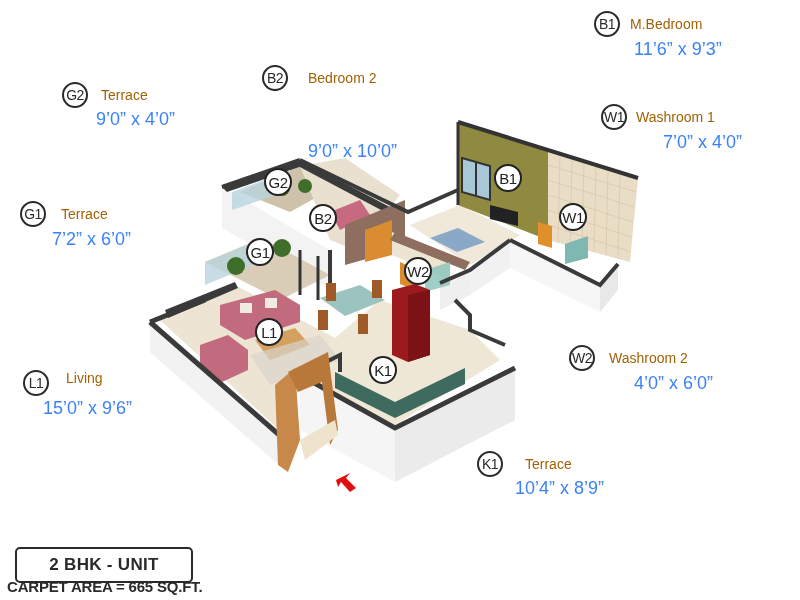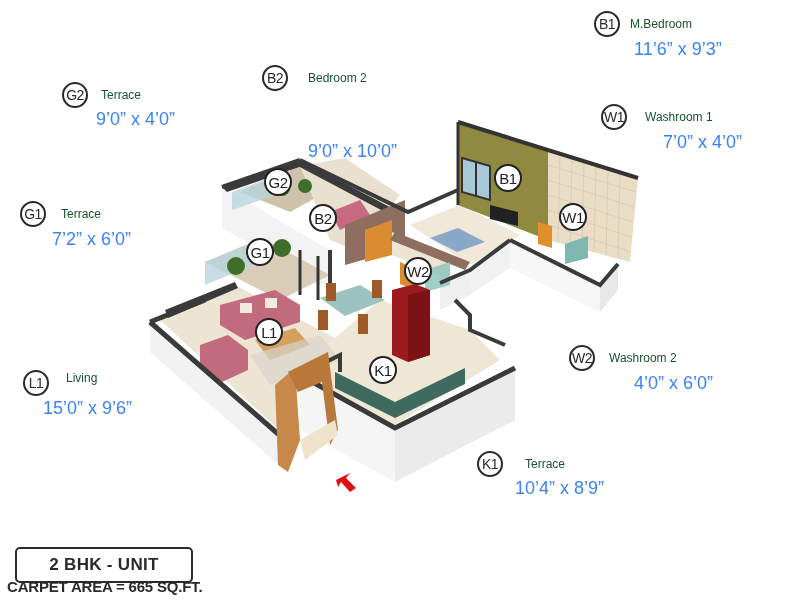--- a/index.html
+++ b/index.html
@@ -9,21 +9,21 @@
     font-family: "Liberation Sans", "DejaVu Sans", sans-serif;
     color: #2a2a2a;
   }
   .label-block { position: absolute; }
   .label-row { display: flex; align-items: center; }
   .badge {
     width: 26px; height: 26px; border: 2px solid #2a2a2a; border-radius: 50%;
     box-sizing: border-box; display: flex; align-items: center; justify-content: center;
     font-size: 14px; color: #2a2a2a; letter-spacing: -0.5px; background: #fff;
   }
-  .room-name { font-size: 12px; margin-left: 14px; color: #14532d; }
+  .room-name { font-size: 14px; margin-left: 14px; color: #a16207; }
   .room-dim { font-size: 18px; color: #3b82f6; position: absolute; white-space: nowrap; }
 
   .plan { position: absolute; left: 0; top: 0; width: 800px; height: 600px; }
   .plan-badge {
     position: absolute; width: 28px; height: 28px; border: 2px solid #222; border-radius: 50%;
     box-sizing: border-box; background: #fff; display: flex; align-items: center; justify-content: center;
     font-size: 15px; color: #222; letter-spacing: -0.5px;
   }
 
   .unit-box {
@@ -190,21 +190,21 @@
   <div class="label-row">
     <span class="badge">B1</span>
     <span class="room-name" style="margin-left:10px;">M.Bedroom</span>
   </div>
   <span class="room-dim" style="left:40px; top:28px;">11’6” x 9’3”</span>
 </div>
 
 <div class="label-block" style="left:601px; top:104px;">
   <div class="label-row">
     <span class="badge">W1</span>
-    <span class="room-name" style="margin-left:18px;">Washroom 1</span>
+    <span class="room-name" style="margin-left:9px;">Washroom 1</span>
   </div>
   <span class="room-dim" style="left:62px; top:28px;text-align:right;">7’0” x 4’0”</span>
 </div>
 
 <div class="label-block" style="left:262px; top:65px;">
   <div class="label-row">
     <span class="badge">B2</span>
     <span class="room-name" style="margin-left:20px;">Bedroom 2</span>
   </div>
   <span class="room-dim" style="left:46px; top:36px;margin-top:40px;">9’0” x 10’0”</span>

